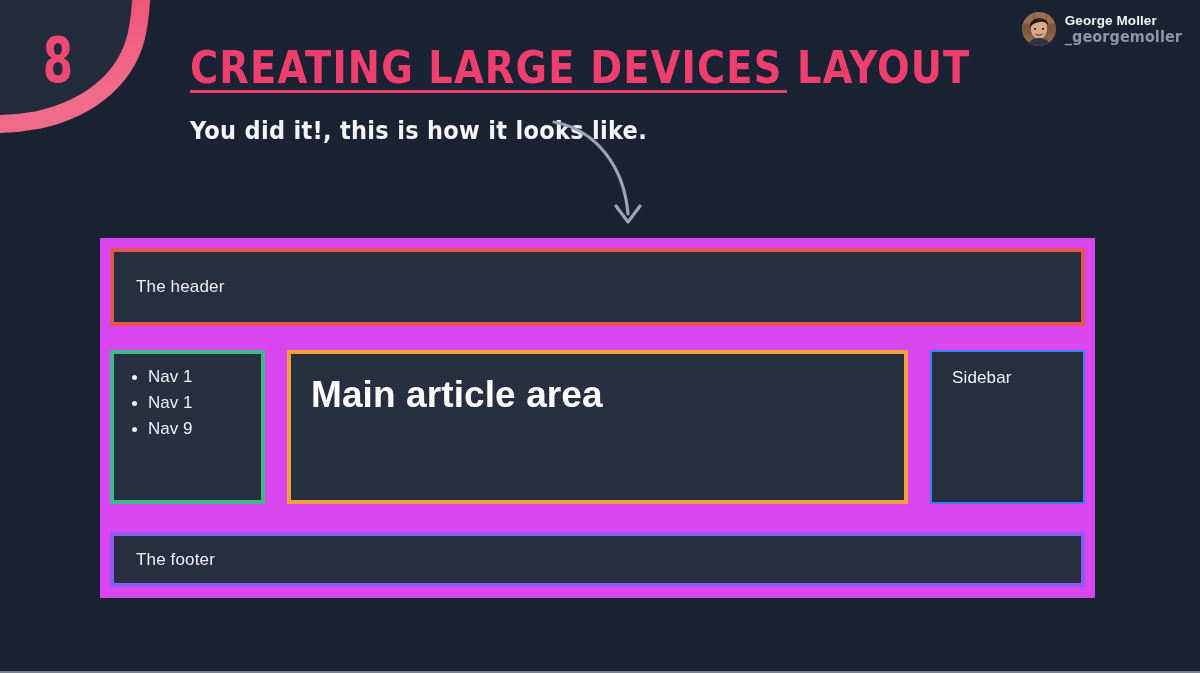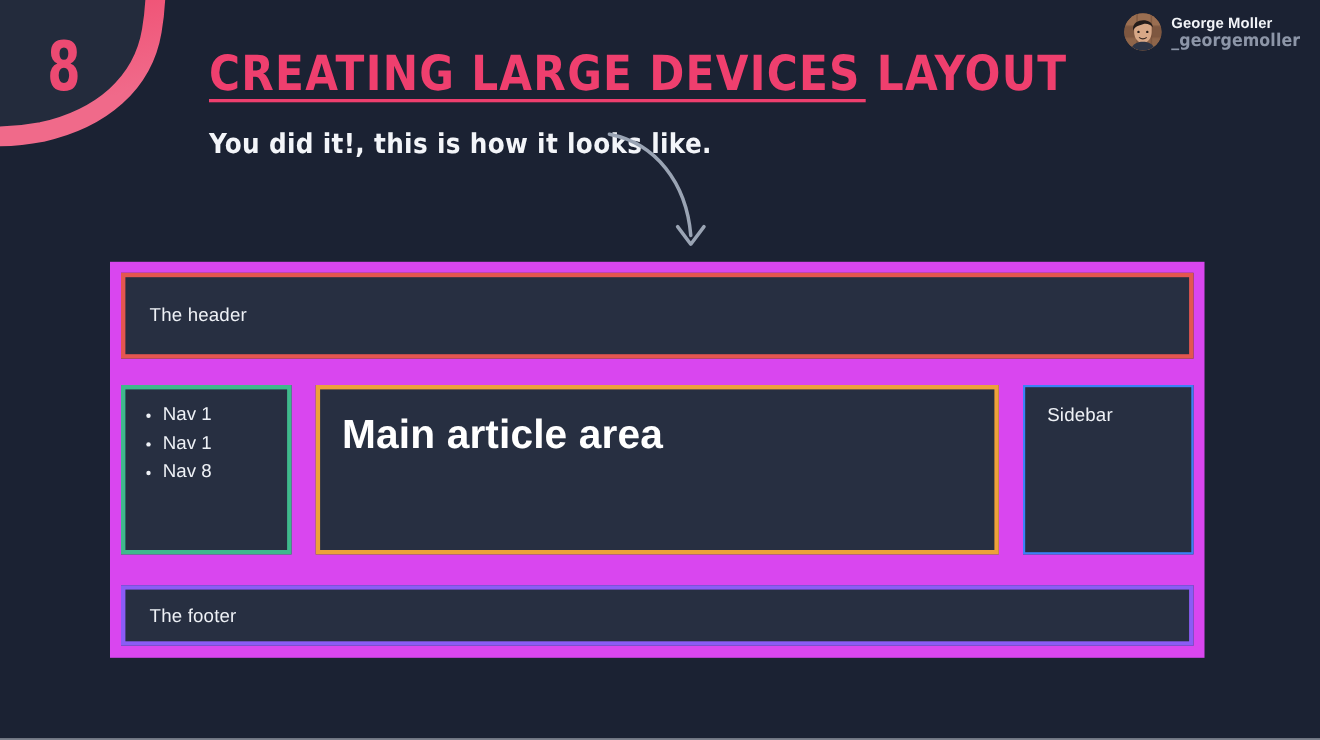--- a/index.html
+++ b/index.html
@@ -315,21 +315,21 @@
 
       <div class="box region-nav">
         <ul>
           <li>
             <span>Nav 1</span>
           </li>
           <li>
             <span>Nav 1</span>
           </li>
           <li>
-            <span>Nav 8</span>
+            <span>Nav 9</span>
           </li>
         </ul>
       </div>
 
       <div class="box region-main">
         <h2 class="main-title">Main article area</h2>
       </div>
 
       <div class="box region-sidebar">
         <span class="box-label">Sidebar</span>

